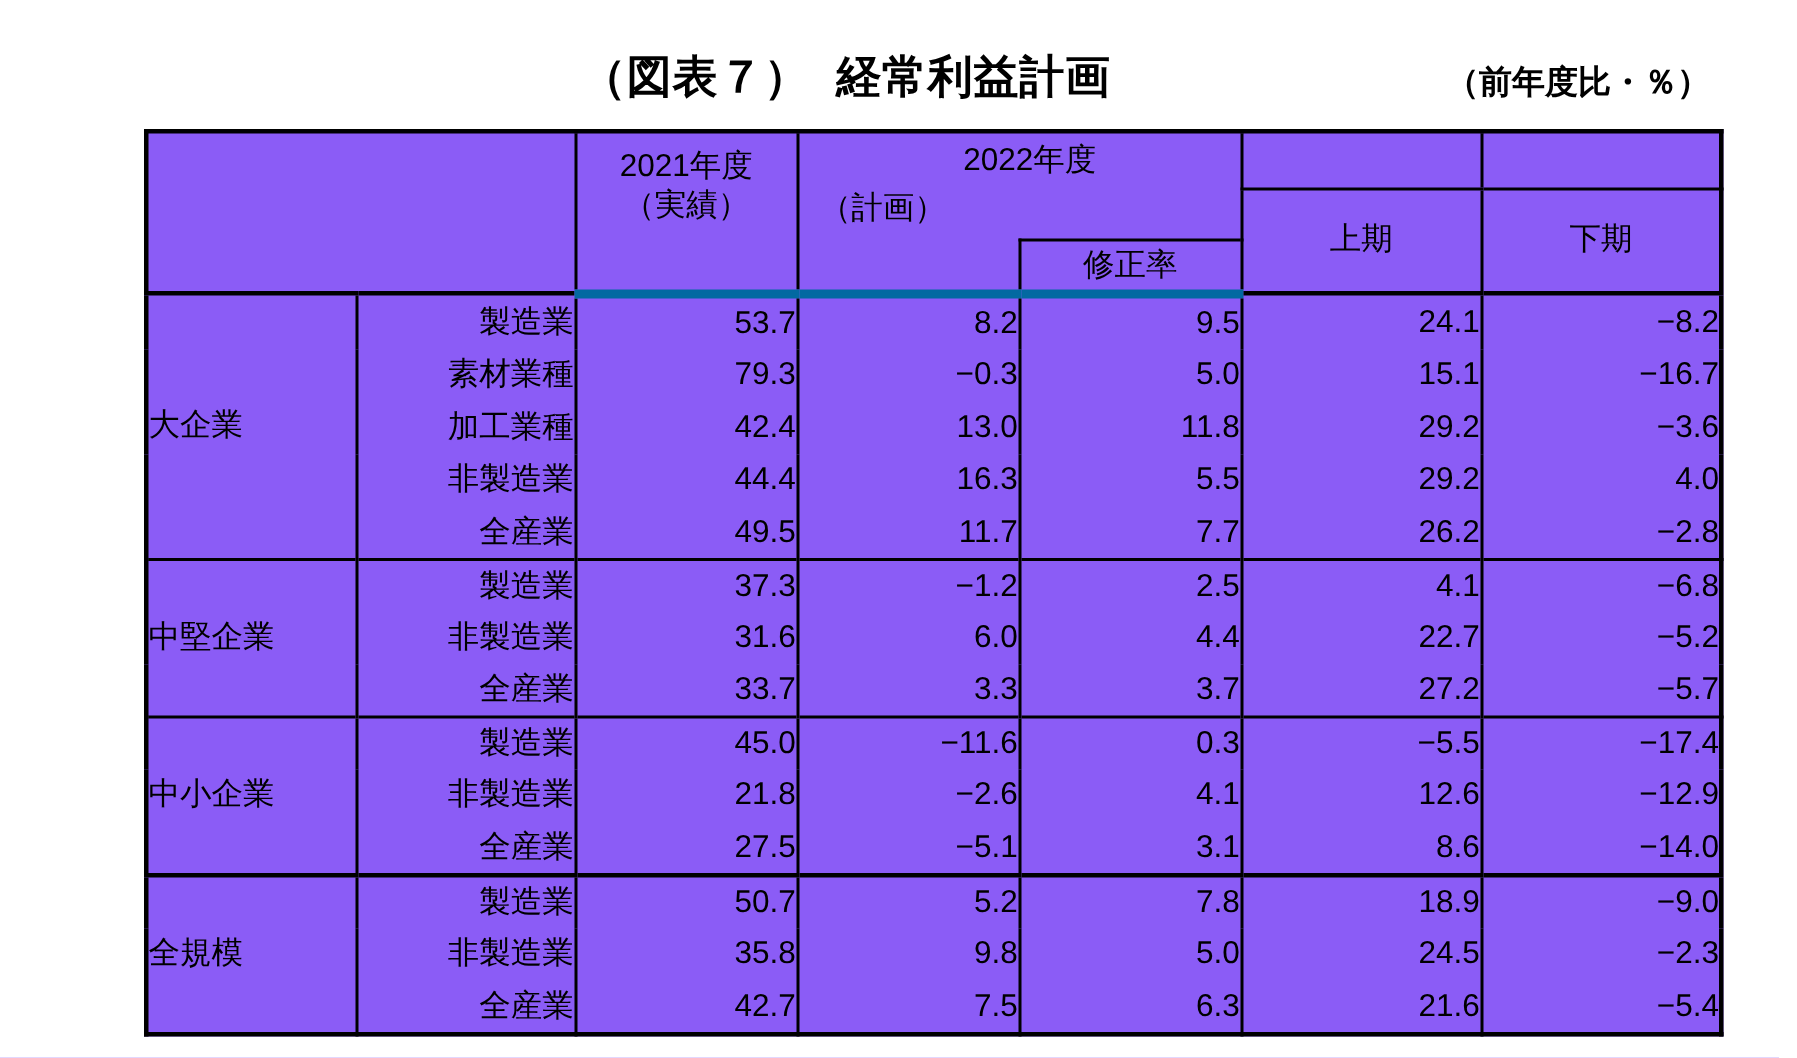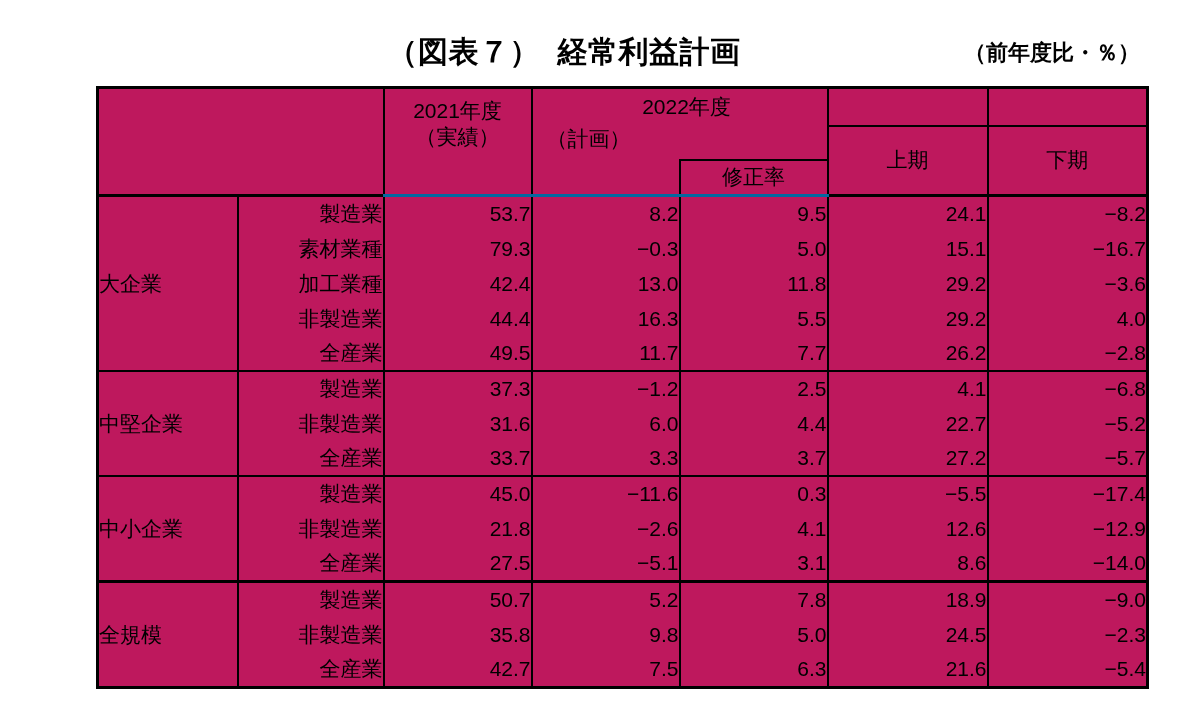--- a/index.html
+++ b/index.html
@@ -39,30 +39,29 @@
     letter-spacing: 0.5px;
     line-height: 40px;
   }
   .title-unit {
     position: absolute;
     right: 58px;
     top: 8px;
     font-size: 22px;
     font-weight: bold;
     line-height: 30px;
-    font-family: Liberation Mono, monospace;
   }
   table.main {
     position: absolute;
     left: 96px;
     top: 86px;
     border-collapse: collapse;
     table-layout: fixed;
     width: 1052px;
-    background: #be185d;
+    background: #8b5cf6;
   }
   table.main td, table.main th {
     padding: 0;
     margin: 0;
     font-weight: normal;
     font-size: 21px;
     vertical-align: middle;
   }
   
   table.main {
@@ -73,21 +72,21 @@
   }
   
   .hdr {
     text-align: center;
     font-size: 21px;
     line-height: 26px;
   }
   .bl { border-left: 2px solid #000; }
   .bt { border-top: 2px solid #000; }
   .bb { border-bottom: 2px solid #000; }
-  .bb-thick { border-bottom: 3px solid #0369a1; border-radius: 11px; }
+  .bb-thick { border-bottom: 6px solid #0369a1; border-radius: 11px; }
   .bt-thick { border-top: 3px solid #000; }
   .num {
     text-align: right;
     padding-right: 12px;
     font-size: 22px;
     line-height: 34px;
   }
   .rowlabel {
     text-align: right;
     padding-right: 10px;

